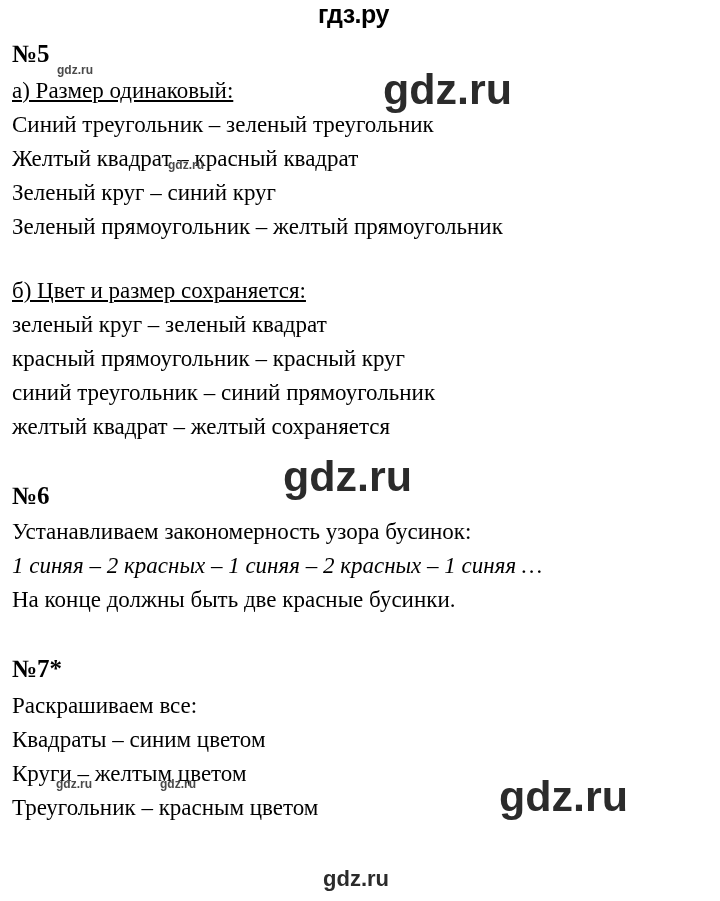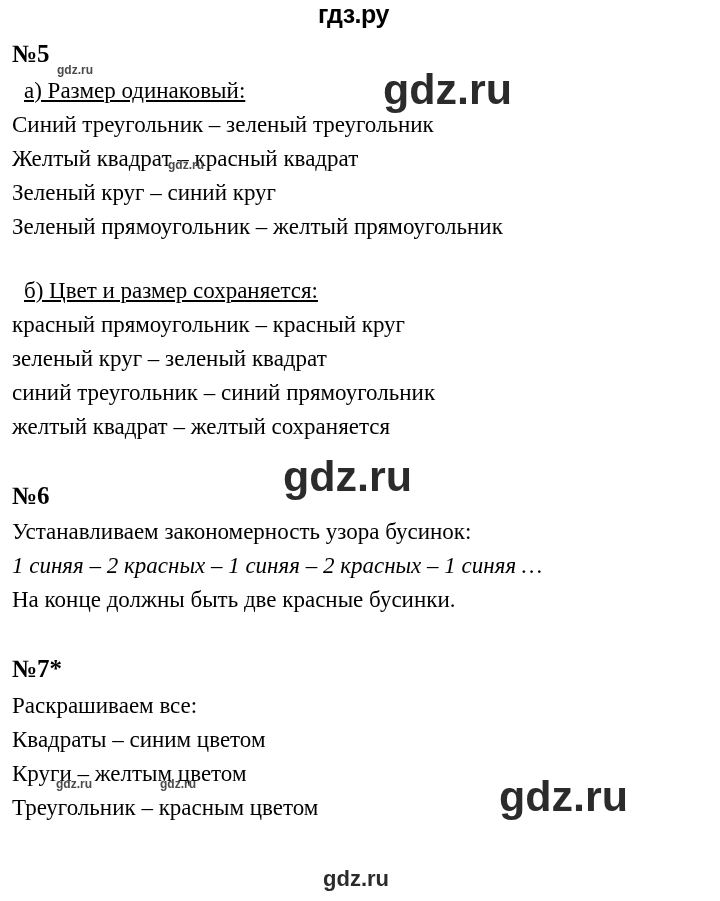--- a/index.html
+++ b/index.html
@@ -44,21 +44,20 @@
     margin: 0 0 6px 0;
     line-height: 1.1;
   }
   .line {
     font-size: 23px;
     line-height: 34px;
     white-space: nowrap;
   }
   .line.underline span.u {
     text-decoration: underline;
-    margin-left: 12px;
   }
   .line.italic {
     font-style: italic;
   }
   .gap-block { height: 30px; }
   .gap-block-lg { height: 38px; }
 
   
   .wm {
     position: absolute;
@@ -94,22 +93,22 @@
 
     <div class="line underline"><span class="u">а) Размер одинаковый:</span></div>
     <div class="line">Синий треугольник – зеленый треугольник</div>
     <div class="line">Желтый квадрат – красный квадрат</div>
     <div class="line">Зеленый круг – синий круг</div>
     <div class="line">Зеленый прямоугольник – желтый прямоугольник</div>
 
     <div class="gap-block"></div>
 
     <div class="line underline"><span class="u">б) Цвет и размер сохраняется:</span></div>
+    <div class="line">зеленый круг – зеленый квадрат</div>
     <div class="line">красный прямоугольник – красный круг</div>
-    <div class="line">зеленый круг – зеленый квадрат</div>
     <div class="line">синий треугольник – синий прямоугольник</div>
     <div class="line">желтый квадрат – желтый сохраняется</div>
 
     <div class="gap-block-lg"></div>
 
     <div class="task-num">№6</div>
     <div class="line">Устанавливаем закономерность узора бусинок:</div>
     <div class="line italic">1 синяя – 2 красных – 1 синяя – 2 красных – 1 синяя …</div>
     <div class="line">На конце должны быть две красные бусинки.</div>
 

